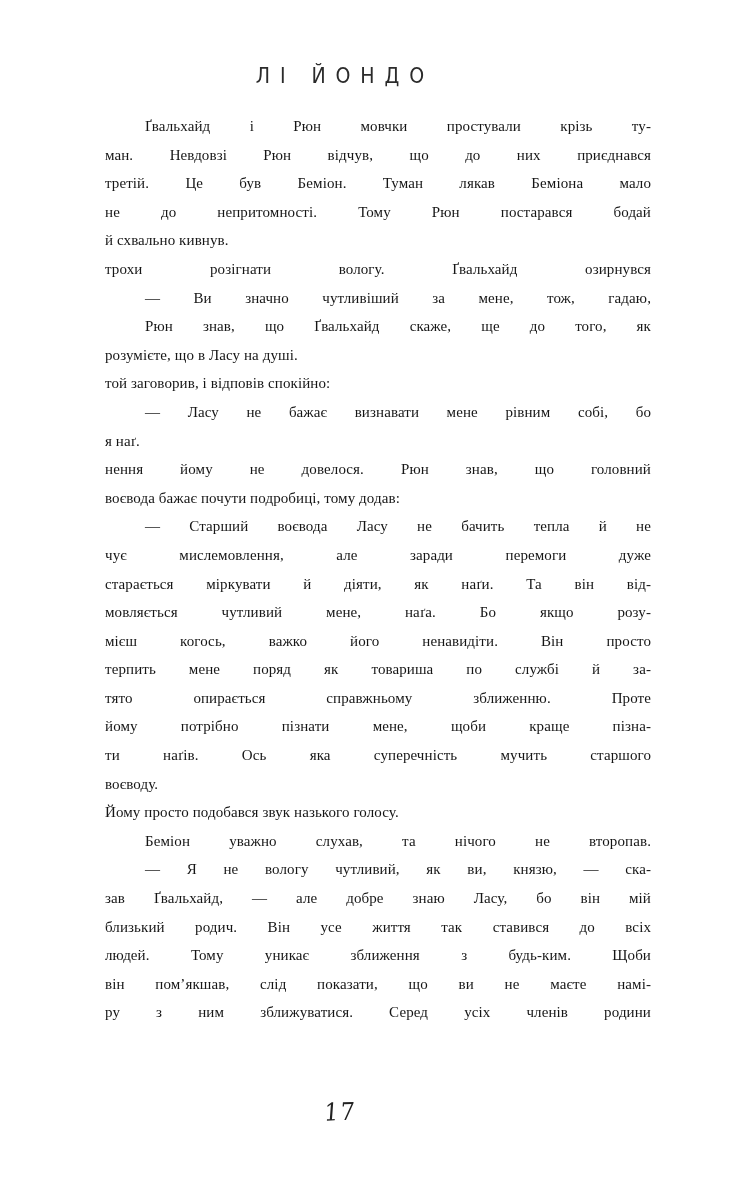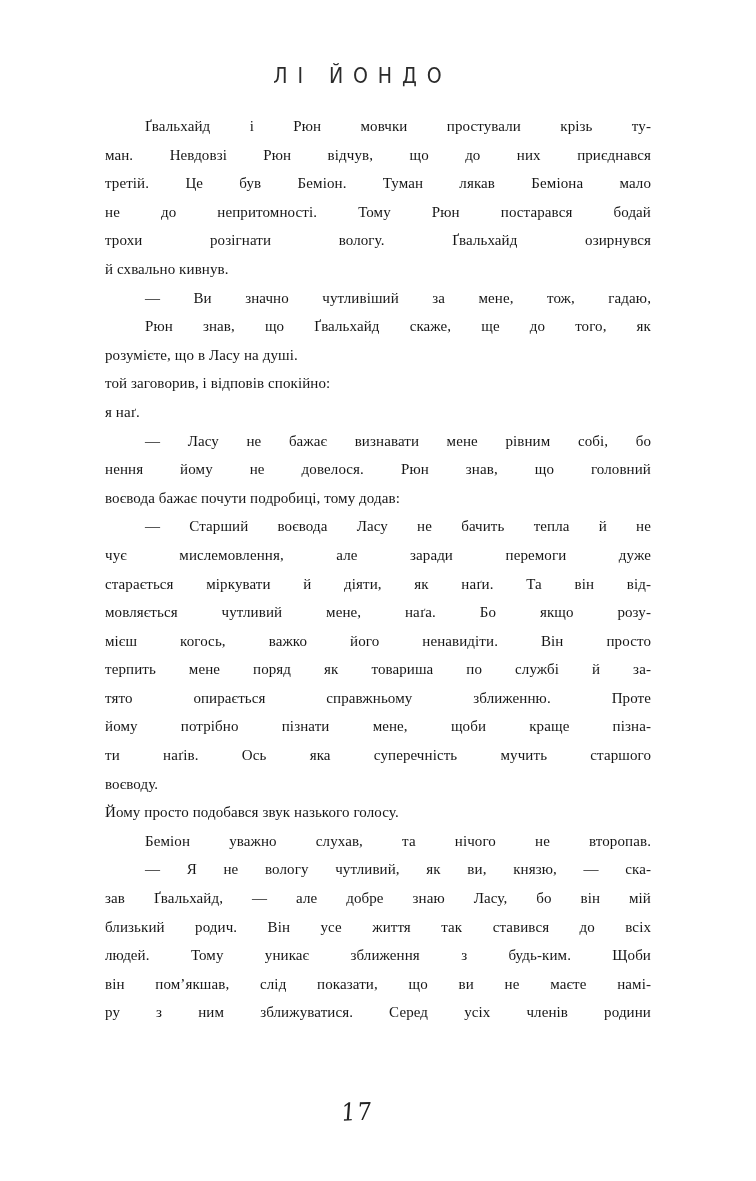--- a/index.html
+++ b/index.html
@@ -4,21 +4,20 @@
 <style>
   html, body { margin: 0; padding: 0; background: #ffffff; }
   .page {
     position: relative;
     width: 680px;
     height: 1181px;
     background: #ffffff;
     font-family: "Liberation Serif", "DejaVu Serif", serif;
     color: #161616;
     overflow: hidden;
-    padding-left: 35px;
   }
   .running-head {
     position: absolute;
     top: 64px;
     left: 0;
     width: 100%;
     text-align: center;
     font-family: "DejaVu Sans", "Liberation Sans", sans-serif;
     font-size: 19px;
     font-weight: 400;
@@ -60,28 +59,28 @@
 <body>
 
 <div class="page">
   <div class="running-head">ЛІ ЙОНДО</div>
 
   <div class="text-block">
       <div class="line first just">Ґвальхайд і Рюн мовчки простували крізь ту-</div>
       <div class="line just">ман. Невдовзі Рюн відчув, що до них приєднався</div>
       <div class="line just">третій. Це був Беміон. Туман лякав Беміона мало</div>
       <div class="line just">не до непритомності. Тому Рюн постарався бодай</div>
+      <div class="line">й схвально кивнув.</div>
       <div class="line just">трохи розігнати вологу. Ґвальхайд озирнувся</div>
-      <div class="line">й схвально кивнув.</div>
       <div class="line first just">— Ви значно чутливіший за мене, тож, гадаю,</div>
       <div class="line first just">Рюн знав, що Ґвальхайд скаже, ще до того, як</div>
       <div class="line">розумієте, що в Ласу на душі.</div>
       <div class="line">той заговорив, і відповів спокійно:</div>
+      <div class="line first just">— Ласу не бажає визнавати мене рівним собі, бо</div>
       <div class="line">я наґ.</div>
-      <div class="line first just">— Ласу не бажає визнавати мене рівним собі, бо</div>
       <div class="line just">нення йому не довелося. Рюн знав, що головний</div>
       <div class="line">воєвода бажає почути подробиці, тому додав:</div>
       <div class="line first just">— Старший воєвода Ласу не бачить тепла й не</div>
       <div class="line just">чує мислемовлення, але заради перемоги дуже</div>
       <div class="line just">старається міркувати й діяти, як наґи. Та він від-</div>
       <div class="line just">мовляється чутливий мене, наґа. Бо якщо розу-</div>
       <div class="line just">мієш когось, важко його ненавидіти. Він просто</div>
       <div class="line just">терпить мене поряд як товариша по службі й за-</div>
       <div class="line just">тято опирається справжньому зближенню. Проте</div>
       <div class="line just">йому потрібно пізнати мене, щоби краще пізна-</div>

